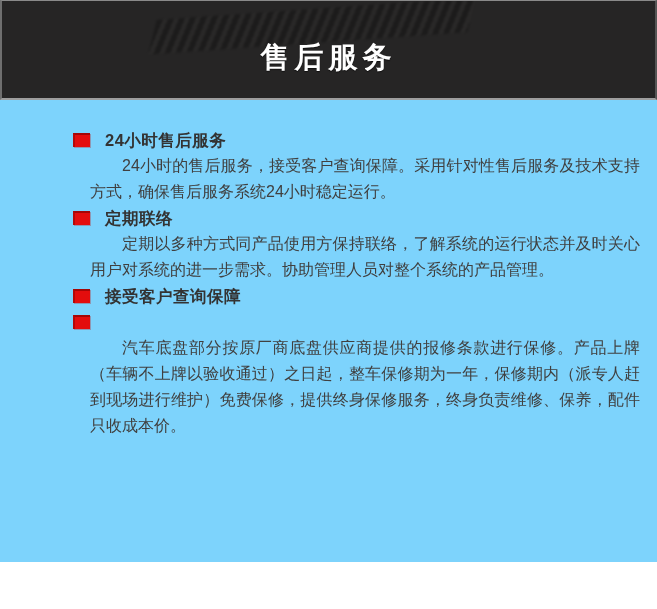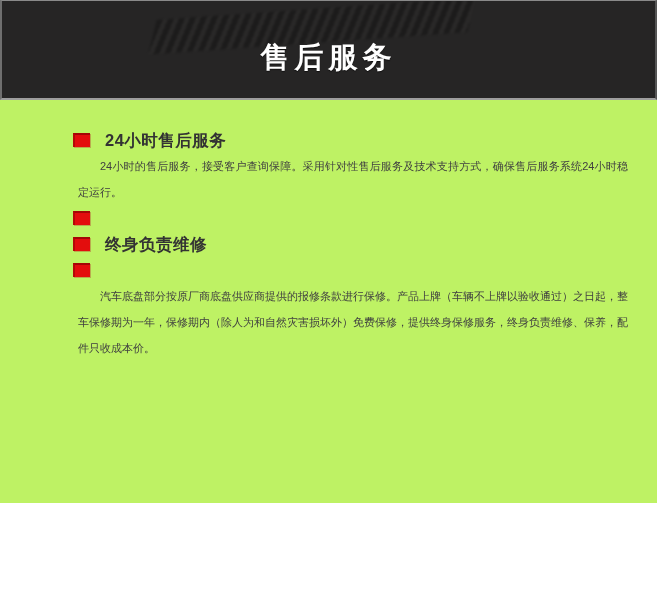--- a/index.html
+++ b/index.html
@@ -5,22 +5,22 @@
   * { margin: 0; padding: 0; box-sizing: border-box; }
   html, body { background: #ffffff; }
   body {
     width: 657px;
     height: 609px;
     font-family: "Liberation Sans", "DejaVu Sans", sans-serif;
     overflow: hidden;
   }
   .page {
     width: 657px;
-    height: 503px;
-    background: #bef264;
+    height: 562px;
+    background: #7dd3fc;
     position: relative;
   }
   
   .header {
     position: relative;
     width: 657px;
     height: 100px;
     background: #262525;
     border-left: 2px solid #6f6f6f;
     border-right: 2px solid #555555;
@@ -78,23 +78,23 @@
     flex: 0 0 auto;
     margin-right: 15px;
   }
   .heading-text {
     font-size: 16.5px;
     font-weight: bold;
     color: #333333;
     letter-spacing: 0.5px;
   }
   .section-body {
-    margin-left: 32px;
+    margin-left: 44px;
     width: 550px;
-    font-size: 11px;
+    font-size: 16px;
     line-height: 26px;
     color: #404040;
     text-align: justify;
   }
   .section-body p {
     text-indent: 2em;
     margin: 0;
   }
 </style>
 </head>
@@ -115,35 +115,39 @@
         <span class="heading-text">24小时售后服务</span>
       </div>
       <div class="section-body">
         <p>24小时的售后服务，接受客户查询保障。采用针对性售后服务及技术支持方式，确保售后服务系统24小时稳定运行。</p>
       </div>
     </div>
 
     <div class="section">
       <div class="section-heading">
         <span class="bullet"></span>
+        <span class="heading-text">定期联络</span>
+      </div>
+      <div class="section-body">
+        <p>定期以多种方式同产品使用方保持联络，了解系统的运行状态并及时关心用户对系统的进一步需求。协助管理人员对整个系统的产品管理。</p>
       </div>
     </div>
 
     <div class="section">
       <div class="section-heading">
         <span class="bullet"></span>
-        <span class="heading-text">终身负责维修</span>
+        <span class="heading-text">接受客户查询保障</span>
       </div>
       <div class="section-body">
       </div>
     </div>
 
     <div class="section">
       <div class="section-heading">
         <span class="bullet"></span>
       </div>
       <div class="section-body">
-        <p>汽车底盘部分按原厂商底盘供应商提供的报修条款进行保修。产品上牌（车辆不上牌以验收通过）之日起，整车保修期为一年，保修期内（除人为和自然灾害损坏外）免费保修，提供终身保修服务，终身负责维修、保养，配件只收成本价。</p>
+        <p>汽车底盘部分按原厂商底盘供应商提供的报修条款进行保修。产品上牌（车辆不上牌以验收通过）之日起，整车保修期为一年，保修期内（派专人赶到现场进行维护）免费保修，提供终身保修服务，终身负责维修、保养，配件只收成本价。</p>
       </div>
     </div>
 
   </div>
 </div>
 
 </body></html>

